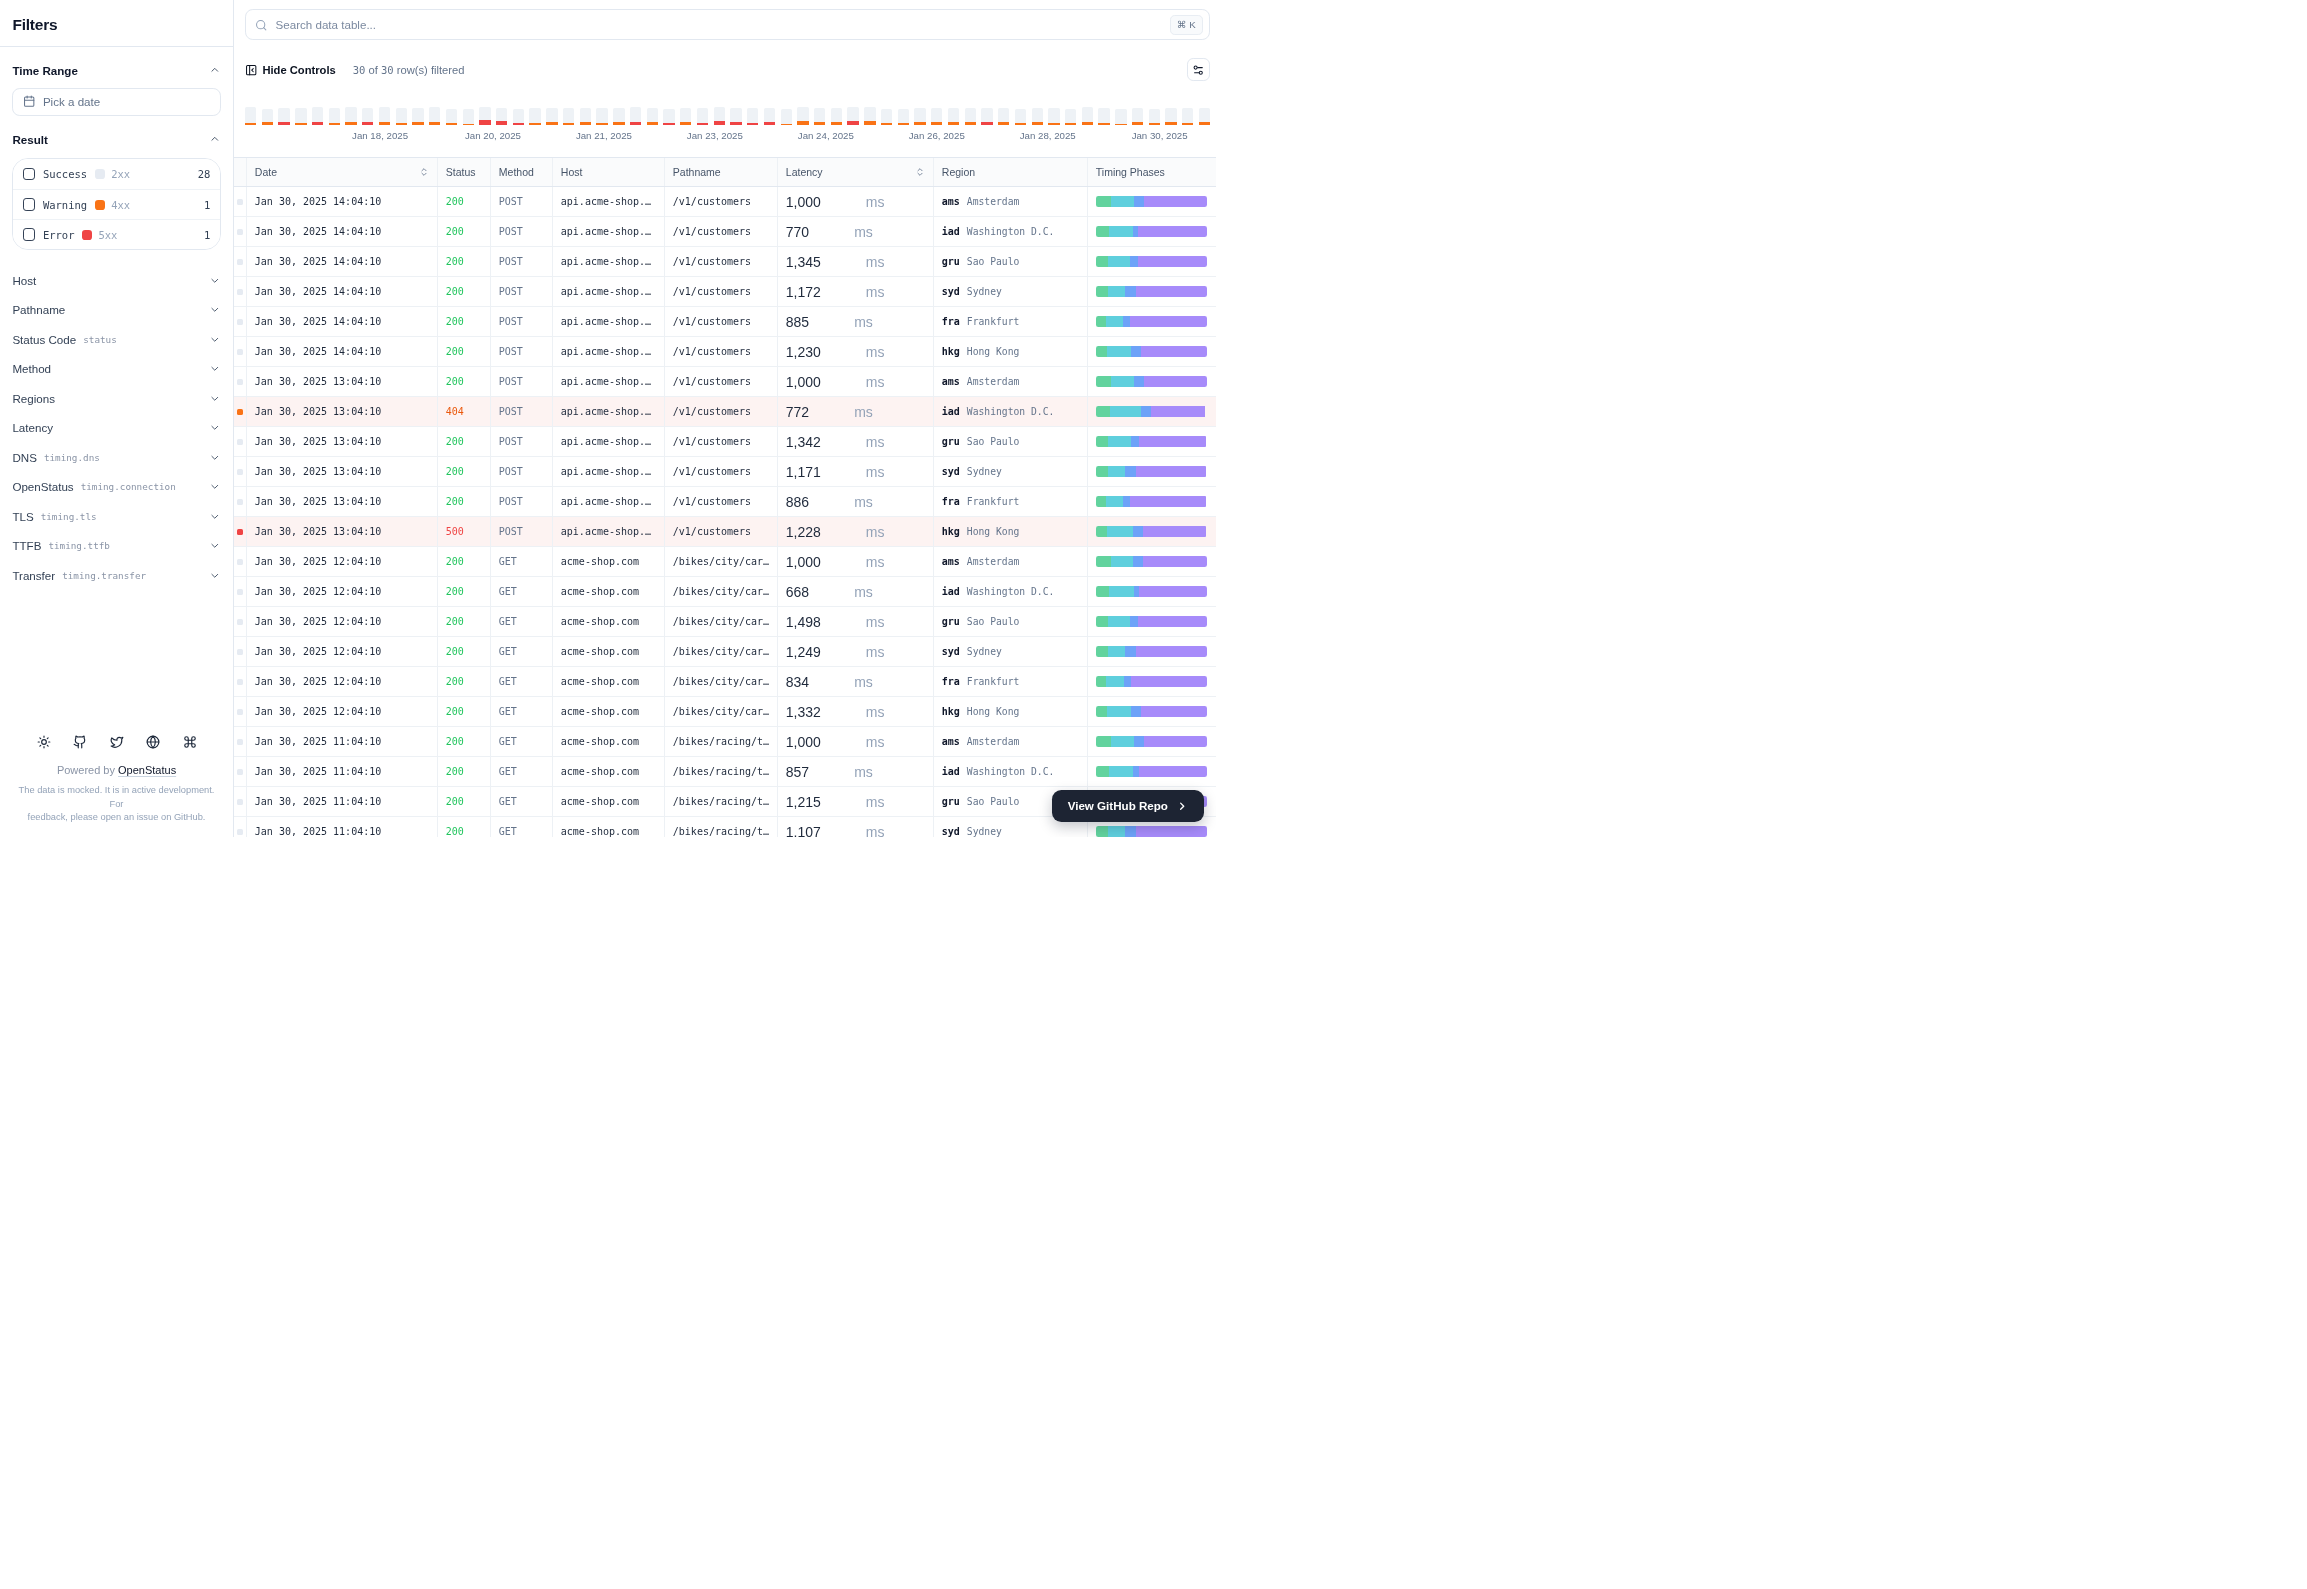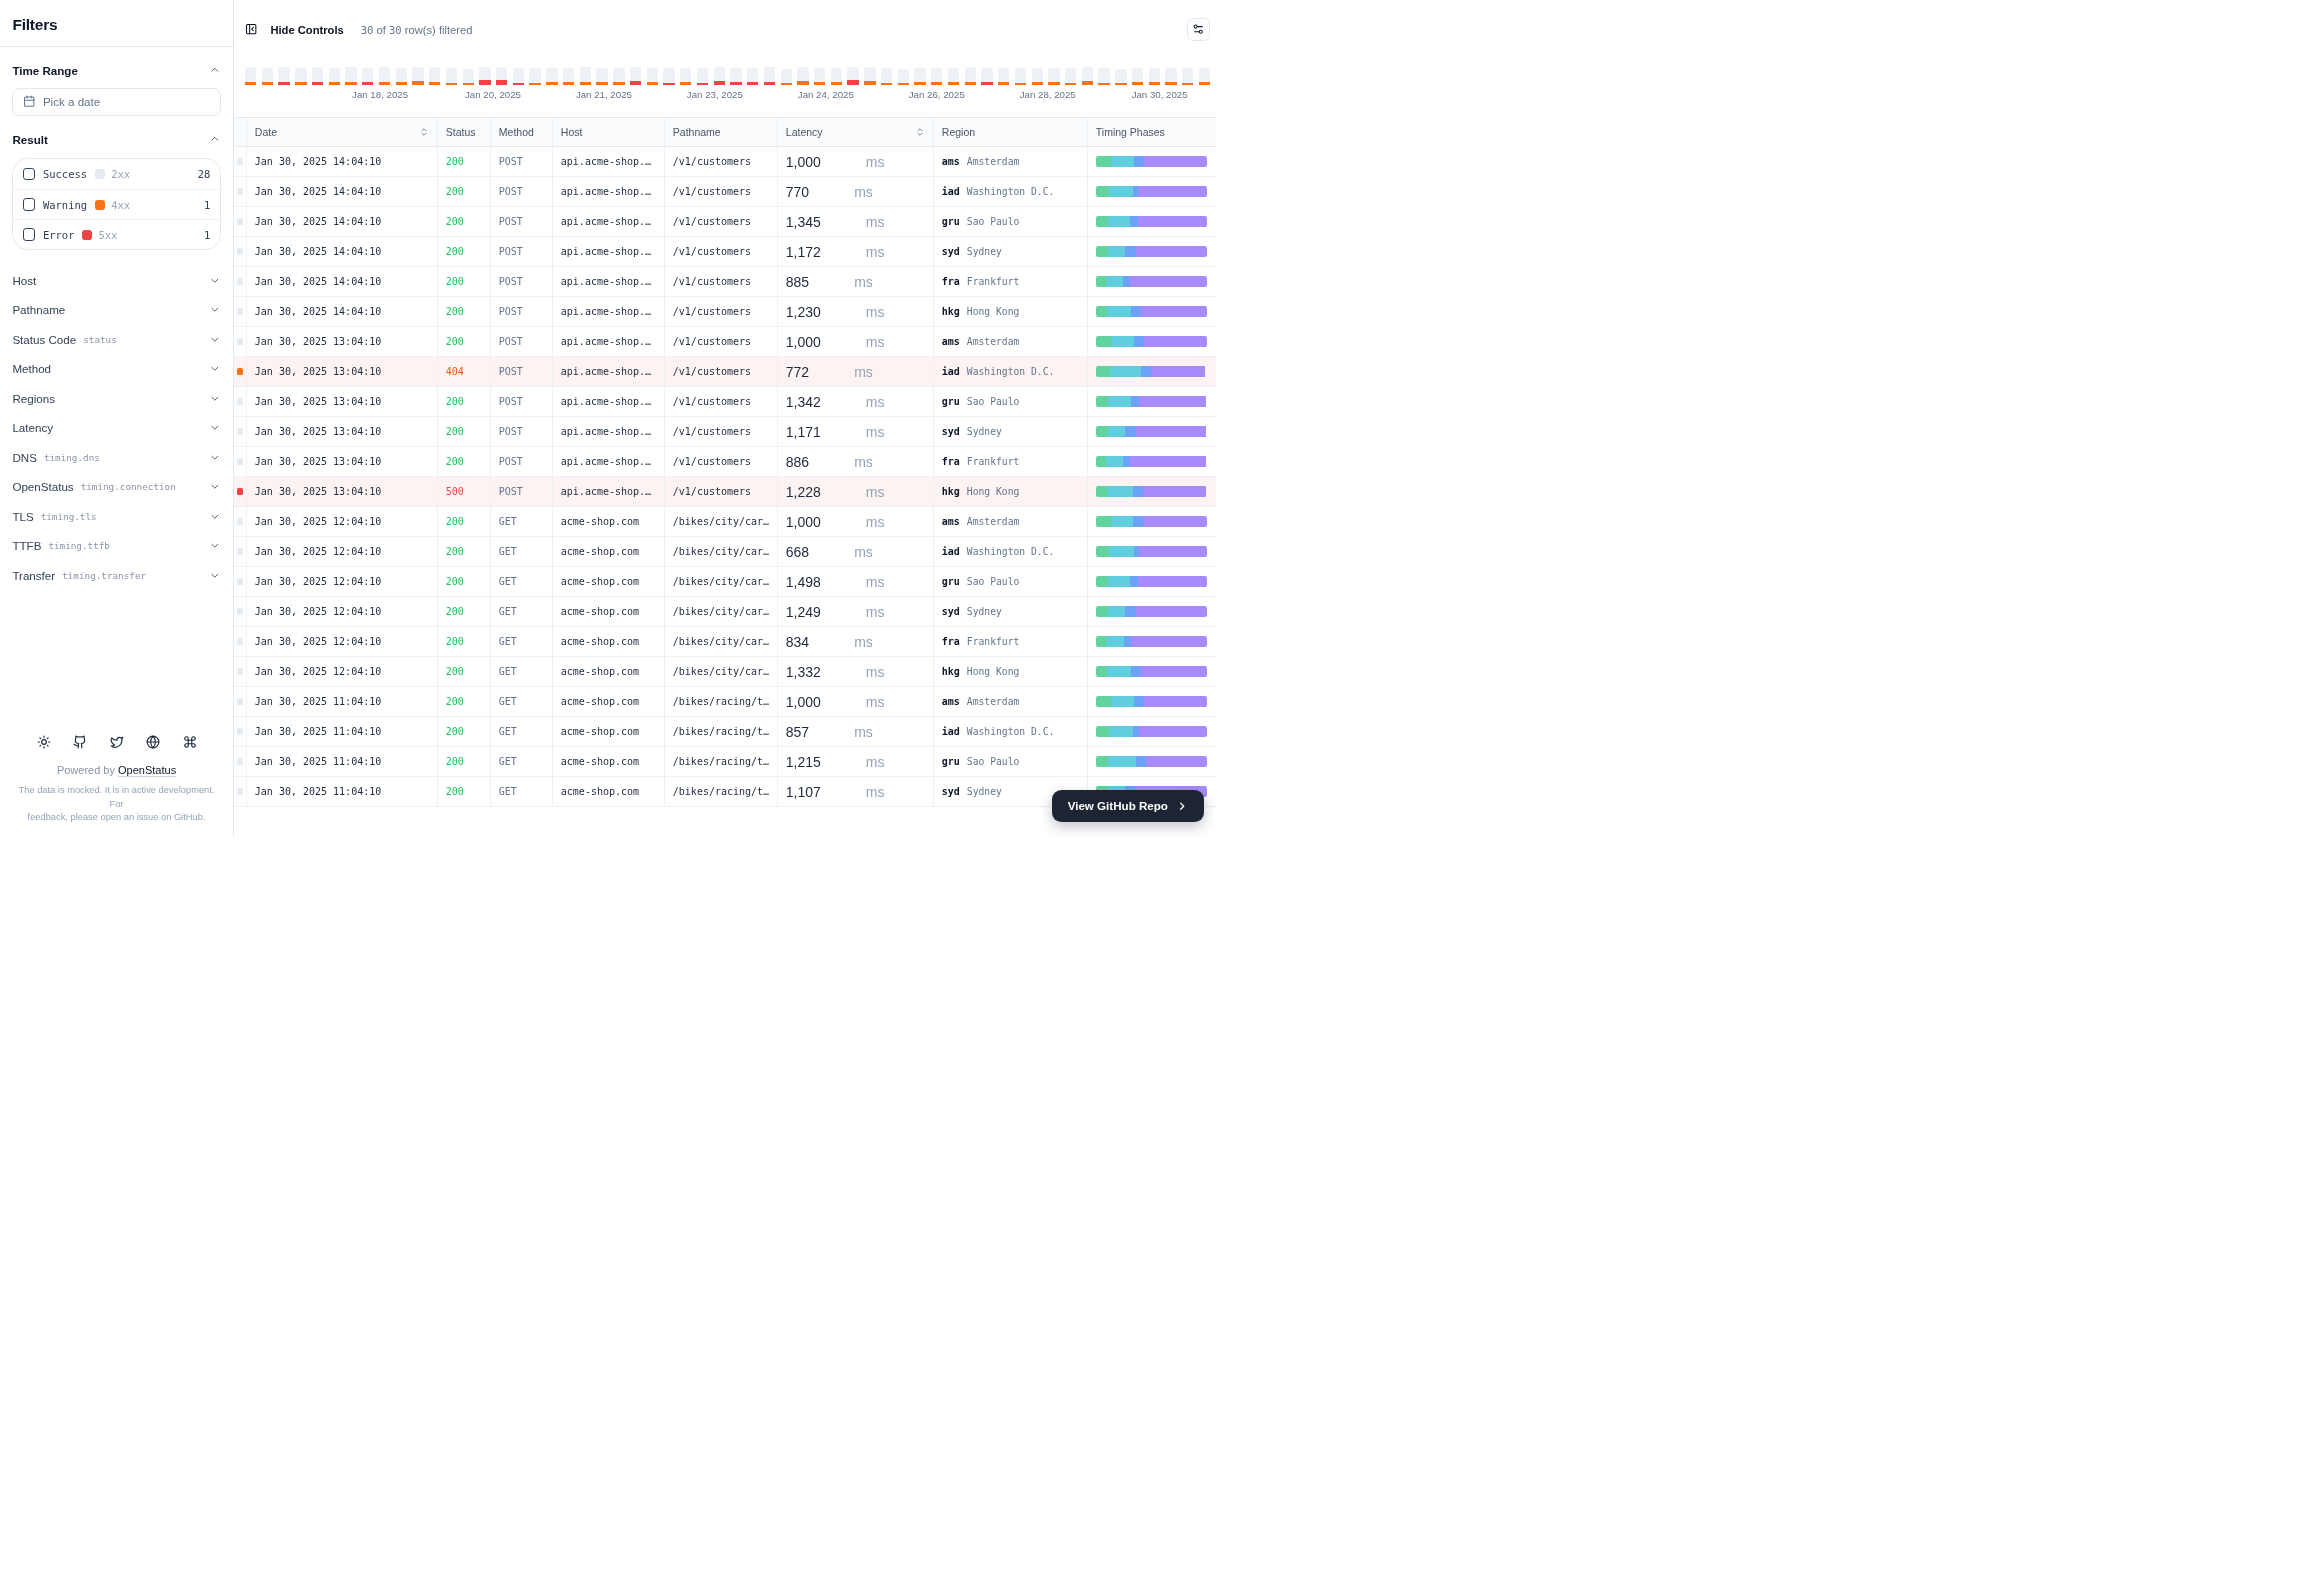--- a/index.html
+++ b/index.html
@@ -71,21 +71,21 @@
     font-family: "Liberation Sans", sans-serif;
   }
   .search-input::placeholder { color: #7c8aa0; }
   .search-icon { position: absolute; left: 10px; top: 9.3px; color: #94a3b8; }
   .kbd {
     position: absolute; right: 7px; top: 6.2px;
     background: #f8fafc; border: 0.8px solid #e8edf3; border-radius: 4.7px;
     font-size: 9.7px; color: #64748b; padding: 2.3px 6.2px; line-height: 1.3;
   }
   .controls { display: flex; align-items: center; gap: 17px; margin: 18.6px 6.2px 0 11px; height: 22px; }
-  .hidebtn { display: flex; align-items: center; gap: 13px; font-size: 11.2px; font-weight: 600; color: #0b1220; cursor: pointer; background: none; border: none; font-family: inherit; }
+  .hidebtn { display: flex; align-items: center; gap: 5px; font-size: 11.2px; font-weight: 600; color: #0b1220; cursor: pointer; background: none; border: none; font-family: inherit; }
   .rowcount { font-size: 11.2px; color: #64748b; }
   .rowcount .mono { font-size: 10.5px; }
   .viewbtn {
     margin-left: auto; width: 23px; height: 23px;
     border: 0.8px solid #e2e8f0; border-radius: 6.2px; background: #fff;
     display: flex; align-items: center; justify-content: center;
     color: #0f172a; cursor: pointer;
   }
 
   
@@ -339,20 +339,30 @@
     <div class="powered"><span>Powered by </span><a>OpenStatus</a></div>
     <div class="disclaimer">
       <span>The data is mocked. It is in active development. For</span><br>
       <span>feedback, please </span><a>open an issue</a><span> on GitHub.</span>
     </div>
   </div>
 </aside>
 
 <main class="main">
 
+  <div class="topbar">
+    <span class="search-icon">
+      <svg width="12.4" height="12.4" viewBox="0 0 24 24" fill="none" stroke="currentColor" stroke-width="2" stroke-linecap="round" stroke-linejoin="round">
+          <circle cx="11" cy="11" r="8"></circle>
+          <path d="m21 21-4.3-4.3"></path>
+        </svg>
+    </span>
+    <input class="search-input" type="text" placeholder="Search data table..." style="">
+    <span class="kbd">⌘ K</span>
+  </div>
 
   <div class="controls">
     <button class="hidebtn">
       <span>
         <svg width="12.4" height="12.4" viewBox="0 0 24 24" fill="none" stroke="currentColor" stroke-width="2" stroke-linecap="round" stroke-linejoin="round">
             <rect x="3" y="3" width="18" height="18" rx="2"></rect>
             <path d="M9 3v18"></path>
             <path d="m16 15-3-3 3-3"></path>
           </svg>
       </span>

